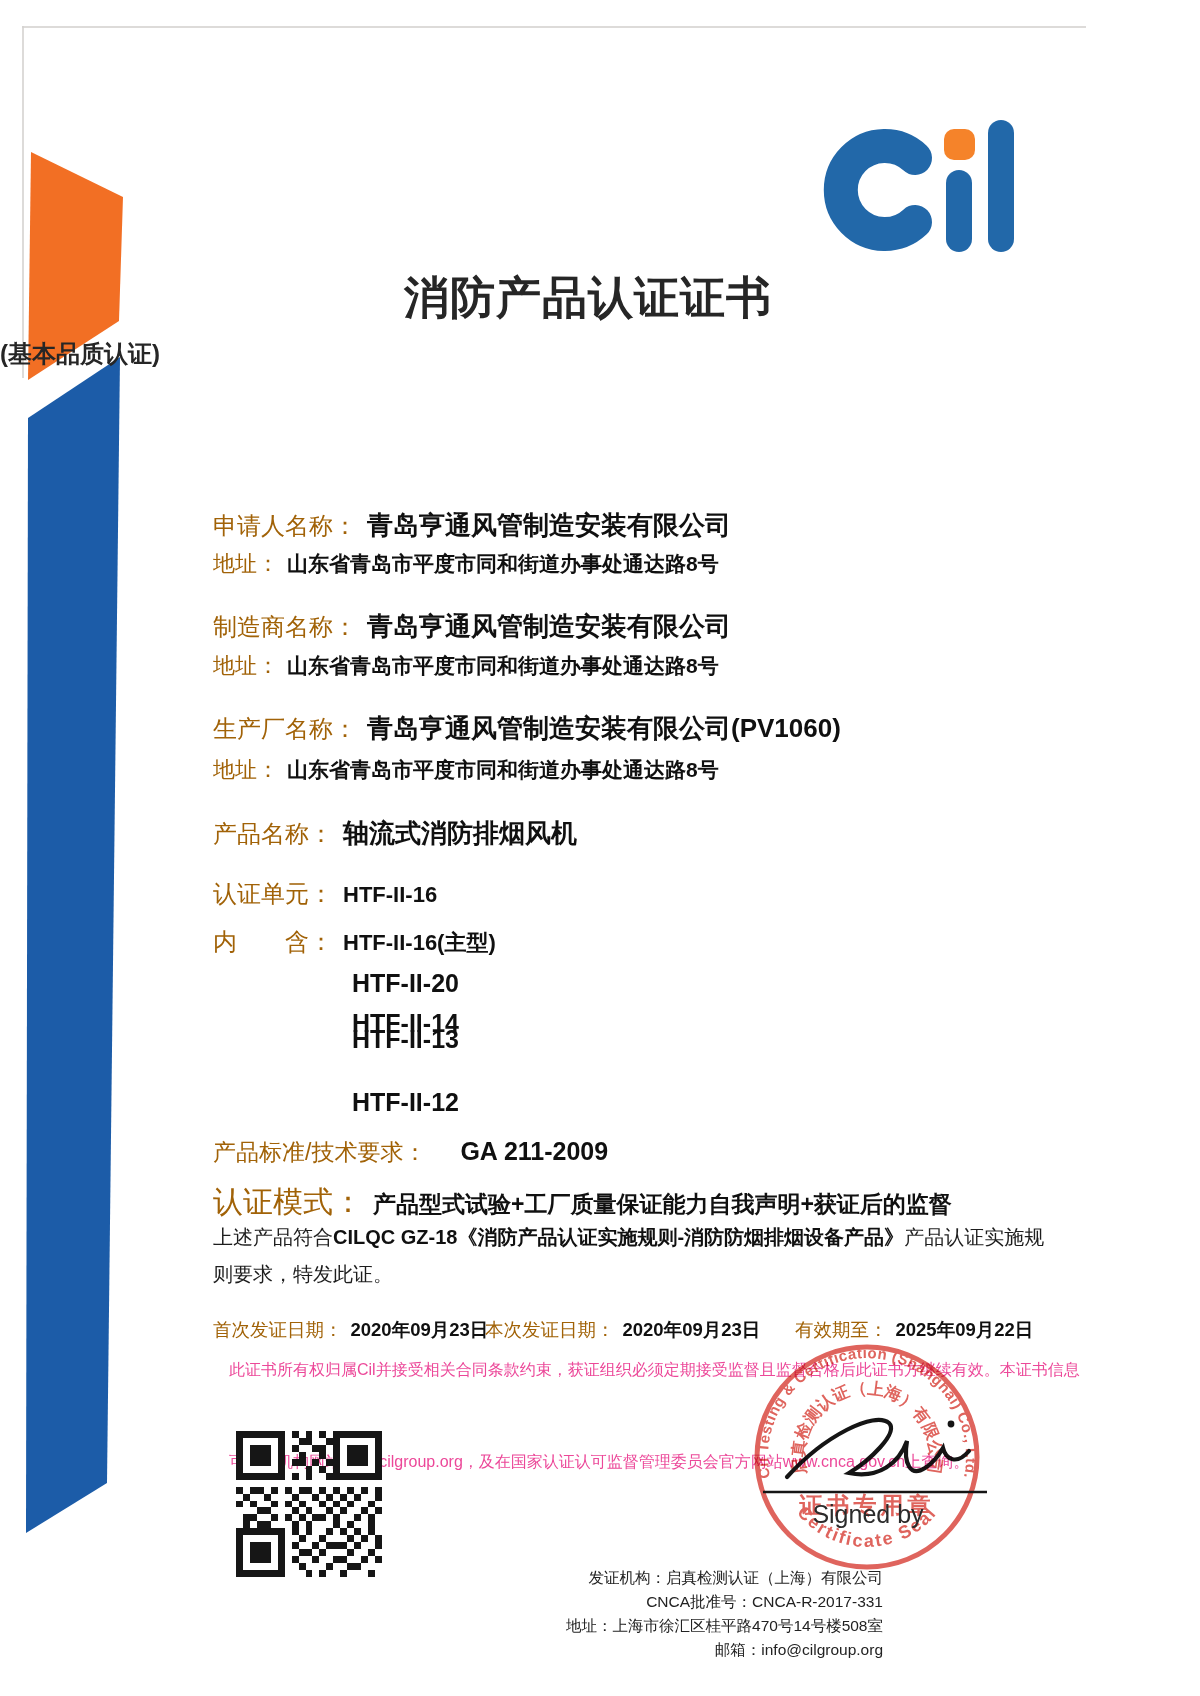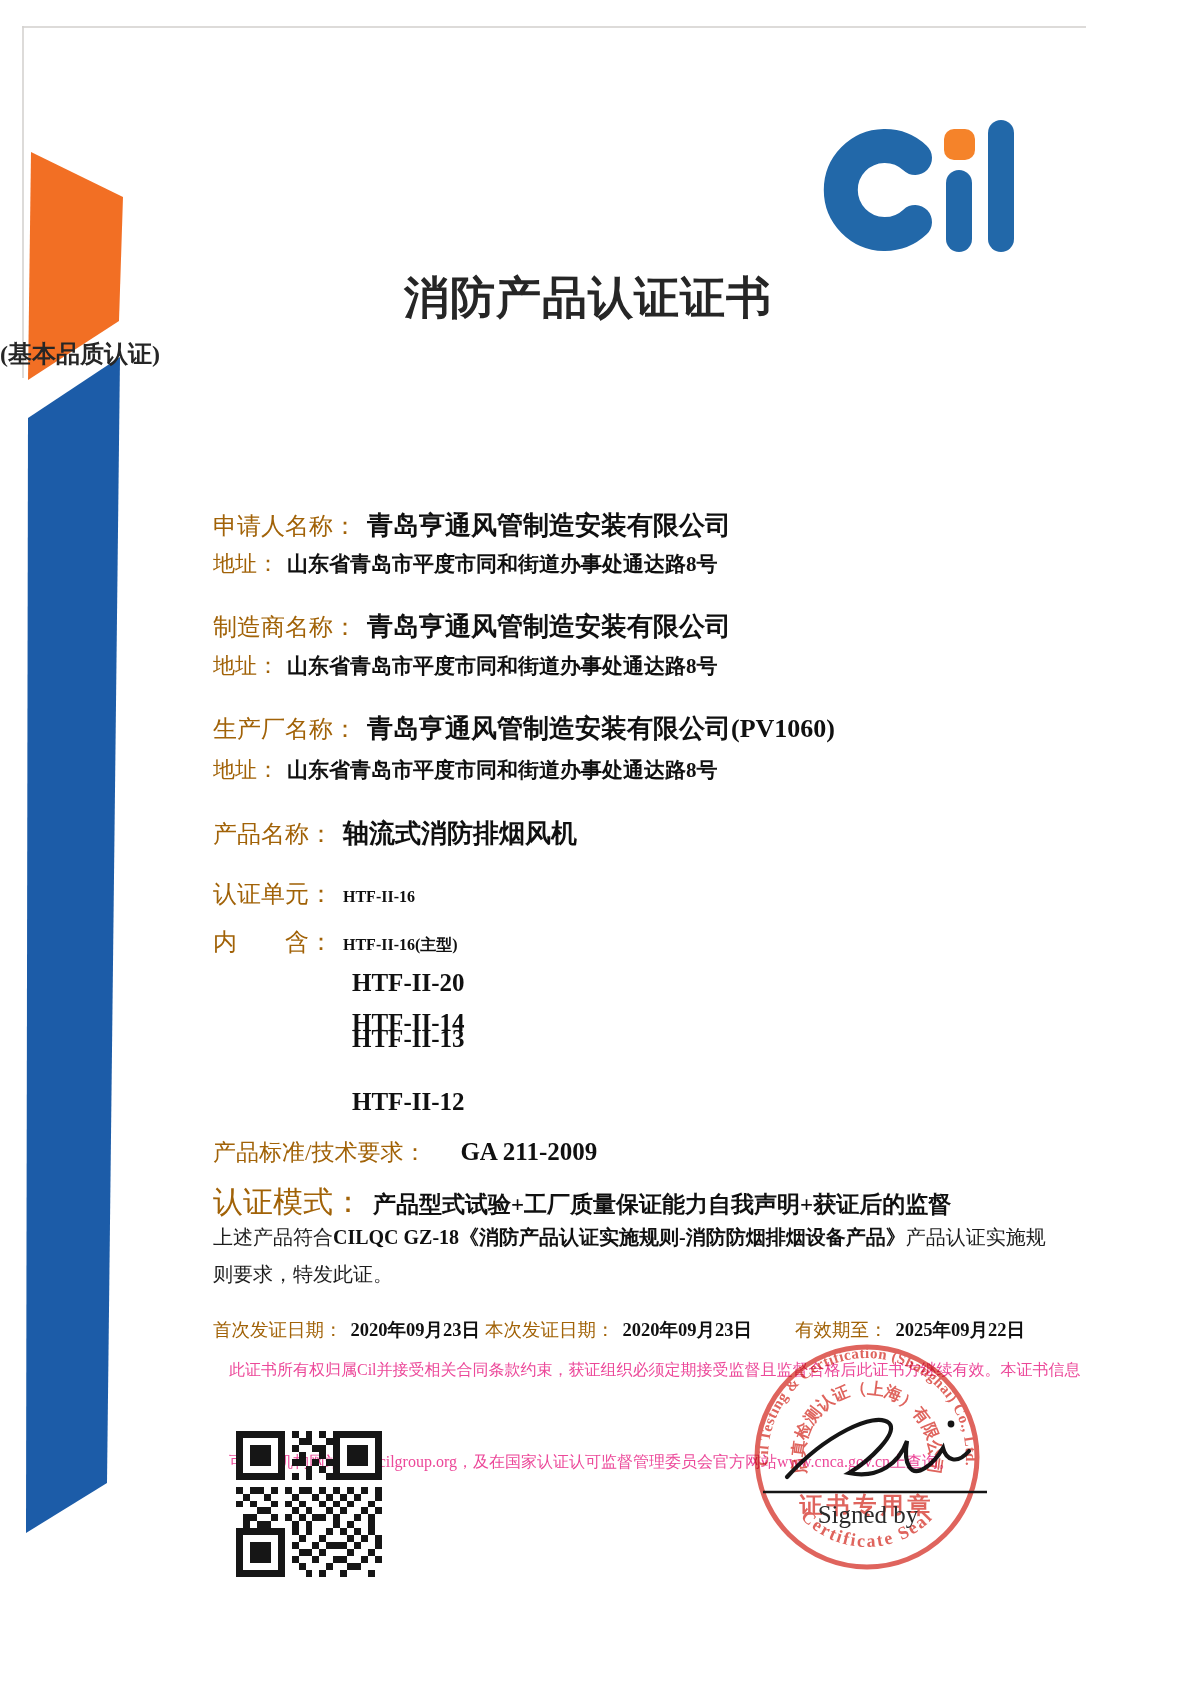--- a/index.html
+++ b/index.html
@@ -1,36 +1,36 @@
 <!DOCTYPE html>
 <html><head>
 <meta charset="utf-8">
 <style>
   html,body{margin:0;padding:0;background:#ffffff;}
   .page{position:relative;width:1086px;height:1696px;background:#ffffff;overflow:hidden;
-        font-family:Liberation Serif, serif;color:#1d1d1d;}
+        font-family:Liberation Sans, sans-serif;color:#1d1d1d;}
   .deco{position:absolute;left:0;top:0;z-index:1;}
   .scan-top{position:absolute;left:22px;top:26px;width:1156px;height:2px;background:#d4d2cf;opacity:.8;z-index:1;}
   .scan-left{position:absolute;left:22px;top:26px;width:2px;height:352px;background:#d4d2cf;opacity:.8;z-index:1;}
   .logo{position:absolute;left:818px;top:116px;width:200px;height:142px;z-index:2;}
   .sr{position:absolute;width:1px;height:1px;overflow:hidden;clip:rect(0 0 0 0);}
   .title-wrap{position:absolute;left:0;top:268px;width:1176px;text-align:center;z-index:2;}
   .title{font-size:45px;font-weight:700;color:#262626;letter-spacing:1px;}
   .subtitle-wrap{position:absolute;left:0;top:338px;width:1176px;text-align:left;z-index:2;}
   .subtitle{font-size:24px;font-weight:700;color:#262626;}
   .row{position:absolute;left:213px;white-space:nowrap;z-index:2;}
   .lab{font-weight:500;color:#a16207;}
   .val{font-weight:700;color:#101010;}
   .certno{font-size:27px;font-weight:700;color:#101010;}
   .name-row .lab{font-size:24px;}
   .name-row .val{font-size:26px;margin-left:10px;}
   .addr-row .lab{font-size:22px;}
   .addr-row .val{font-size:21px;margin-left:8px;}
   .unit-row .lab{font-size:24px;}
-  .unit-row .val{font-size:16px;margin-left:10px;margin-top:13px;}
+  .unit-row .val{font-size:22px;margin-left:10px;margin-top:13px;}
   .sub-item{position:absolute;left:352px;font-size:25px;font-weight:700;color:#101010;white-space:nowrap;z-index:2;}
   .std-row .lab{font-size:23px;}
   .std-row .val{font-size:25px;margin-left:34px;}
   .mode-row .lab{font-size:30px;}
   .mode-row .val{font-size:23px;margin-left:10px;}
   .stmt{font-size:20px;color:#1d1d1d;}
   .stmt b{font-weight:700;color:#101010;}
   .dates .lab{font-size:18.5px;}
   .dates .val{font-size:18.5px;margin-left:8px;}
   .fineprint{font-size:16px;color:#ec4899;letter-spacing:0;margin-left:16px;}
@@ -263,14 +263,20 @@
       <text x="130" y="186" font-size="23" fill="#d8423a" font-weight="700" text-anchor="middle" letter-spacing="4">证书专用章</text>
     </g>
     <g>
       <path d="M50,150 C88,108 138,84 152,96 C162,106 132,134 112,146 C142,152 162,136 170,114 C166,138 174,150 188,141 C196,136 202,128 206,121 C209,133 220,138 232,124" fill="none" stroke="#151515" stroke-width="4.2" stroke-linecap="round"></path>
       <circle cx="214" cy="97" r="3.4" fill="#151515"></circle>
       <line x1="26" y1="165" x2="250" y2="165" stroke="#151515" stroke-width="2.4"></line>
       <text x="131" y="196" font-size="25" fill="#2b2b2b" text-anchor="middle">Signed by</text>
     </g>
   </svg>
 
+  <div class="issuer">
+    <div><span>发证机构：</span><span>启真检测认证（上海）有限公司</span></div>
+    <div><span>CNCA批准号：</span><span>CNCA-R-2017-331</span></div>
+    <div><span>地址：</span><span>上海市徐汇区桂平路470号14号楼508室</span></div>
+    <div><span>邮箱：</span><span>info@cilgroup.org</span></div>
+  </div>
 
 </div>
 
 </body></html>

